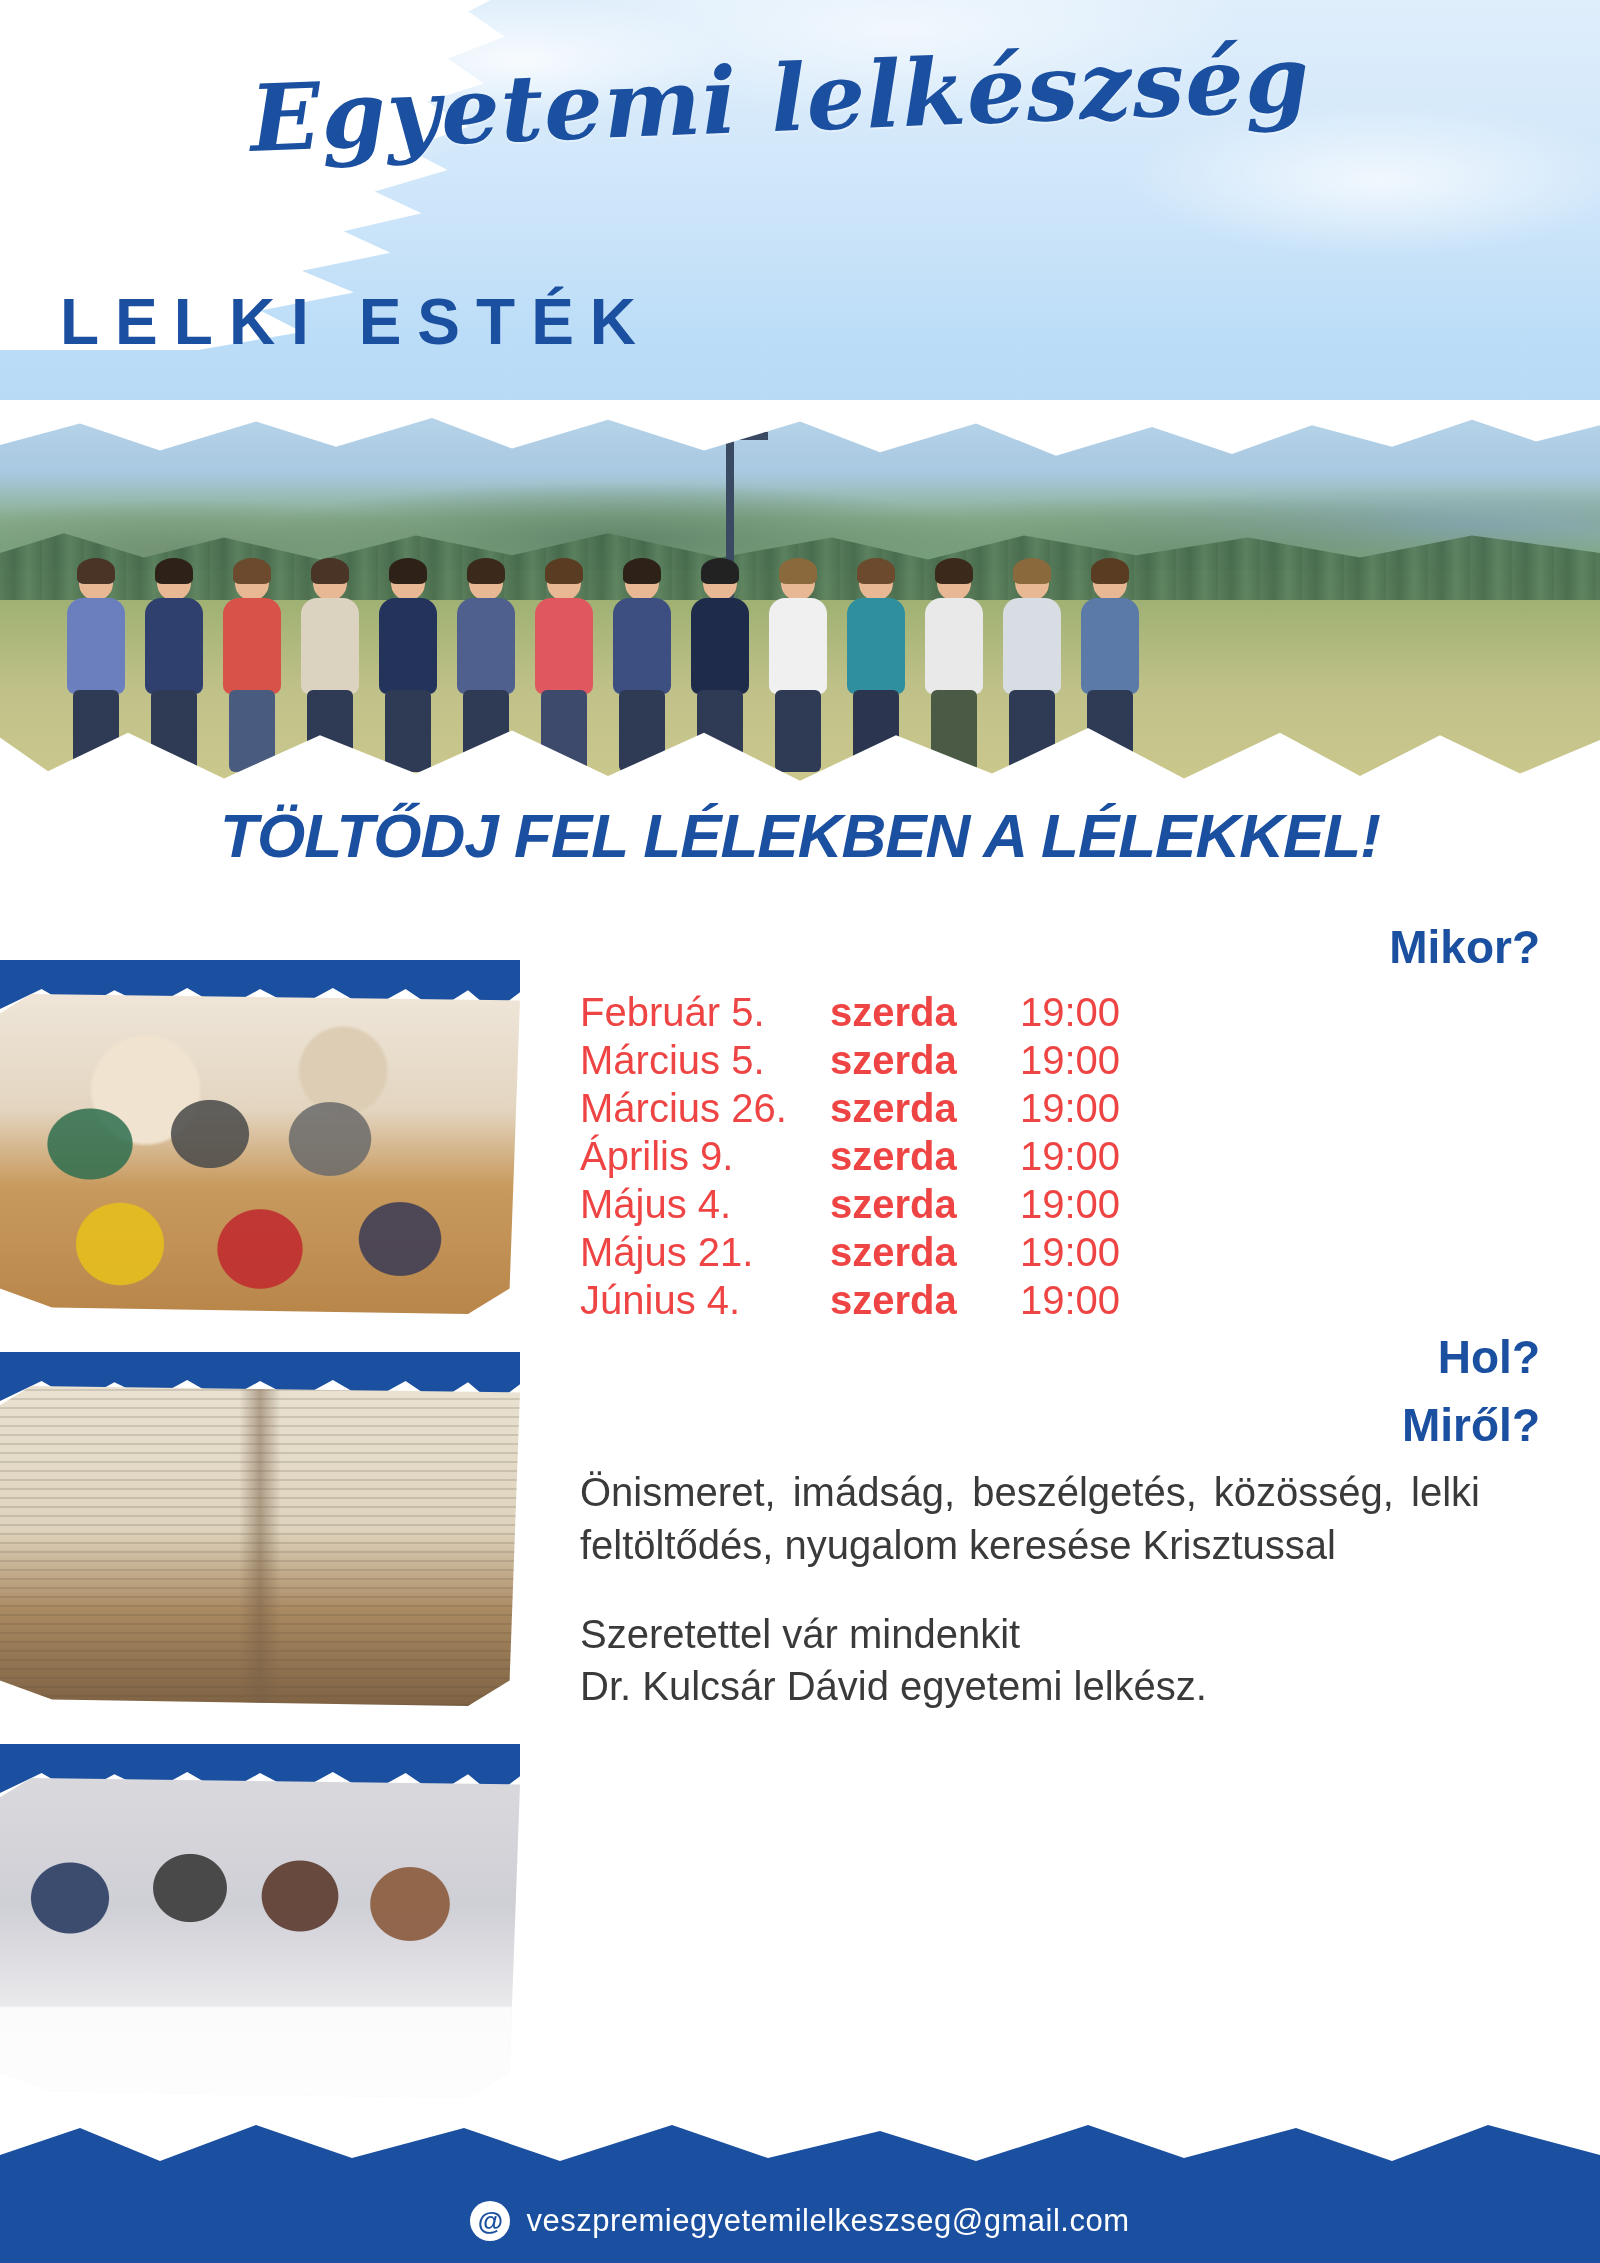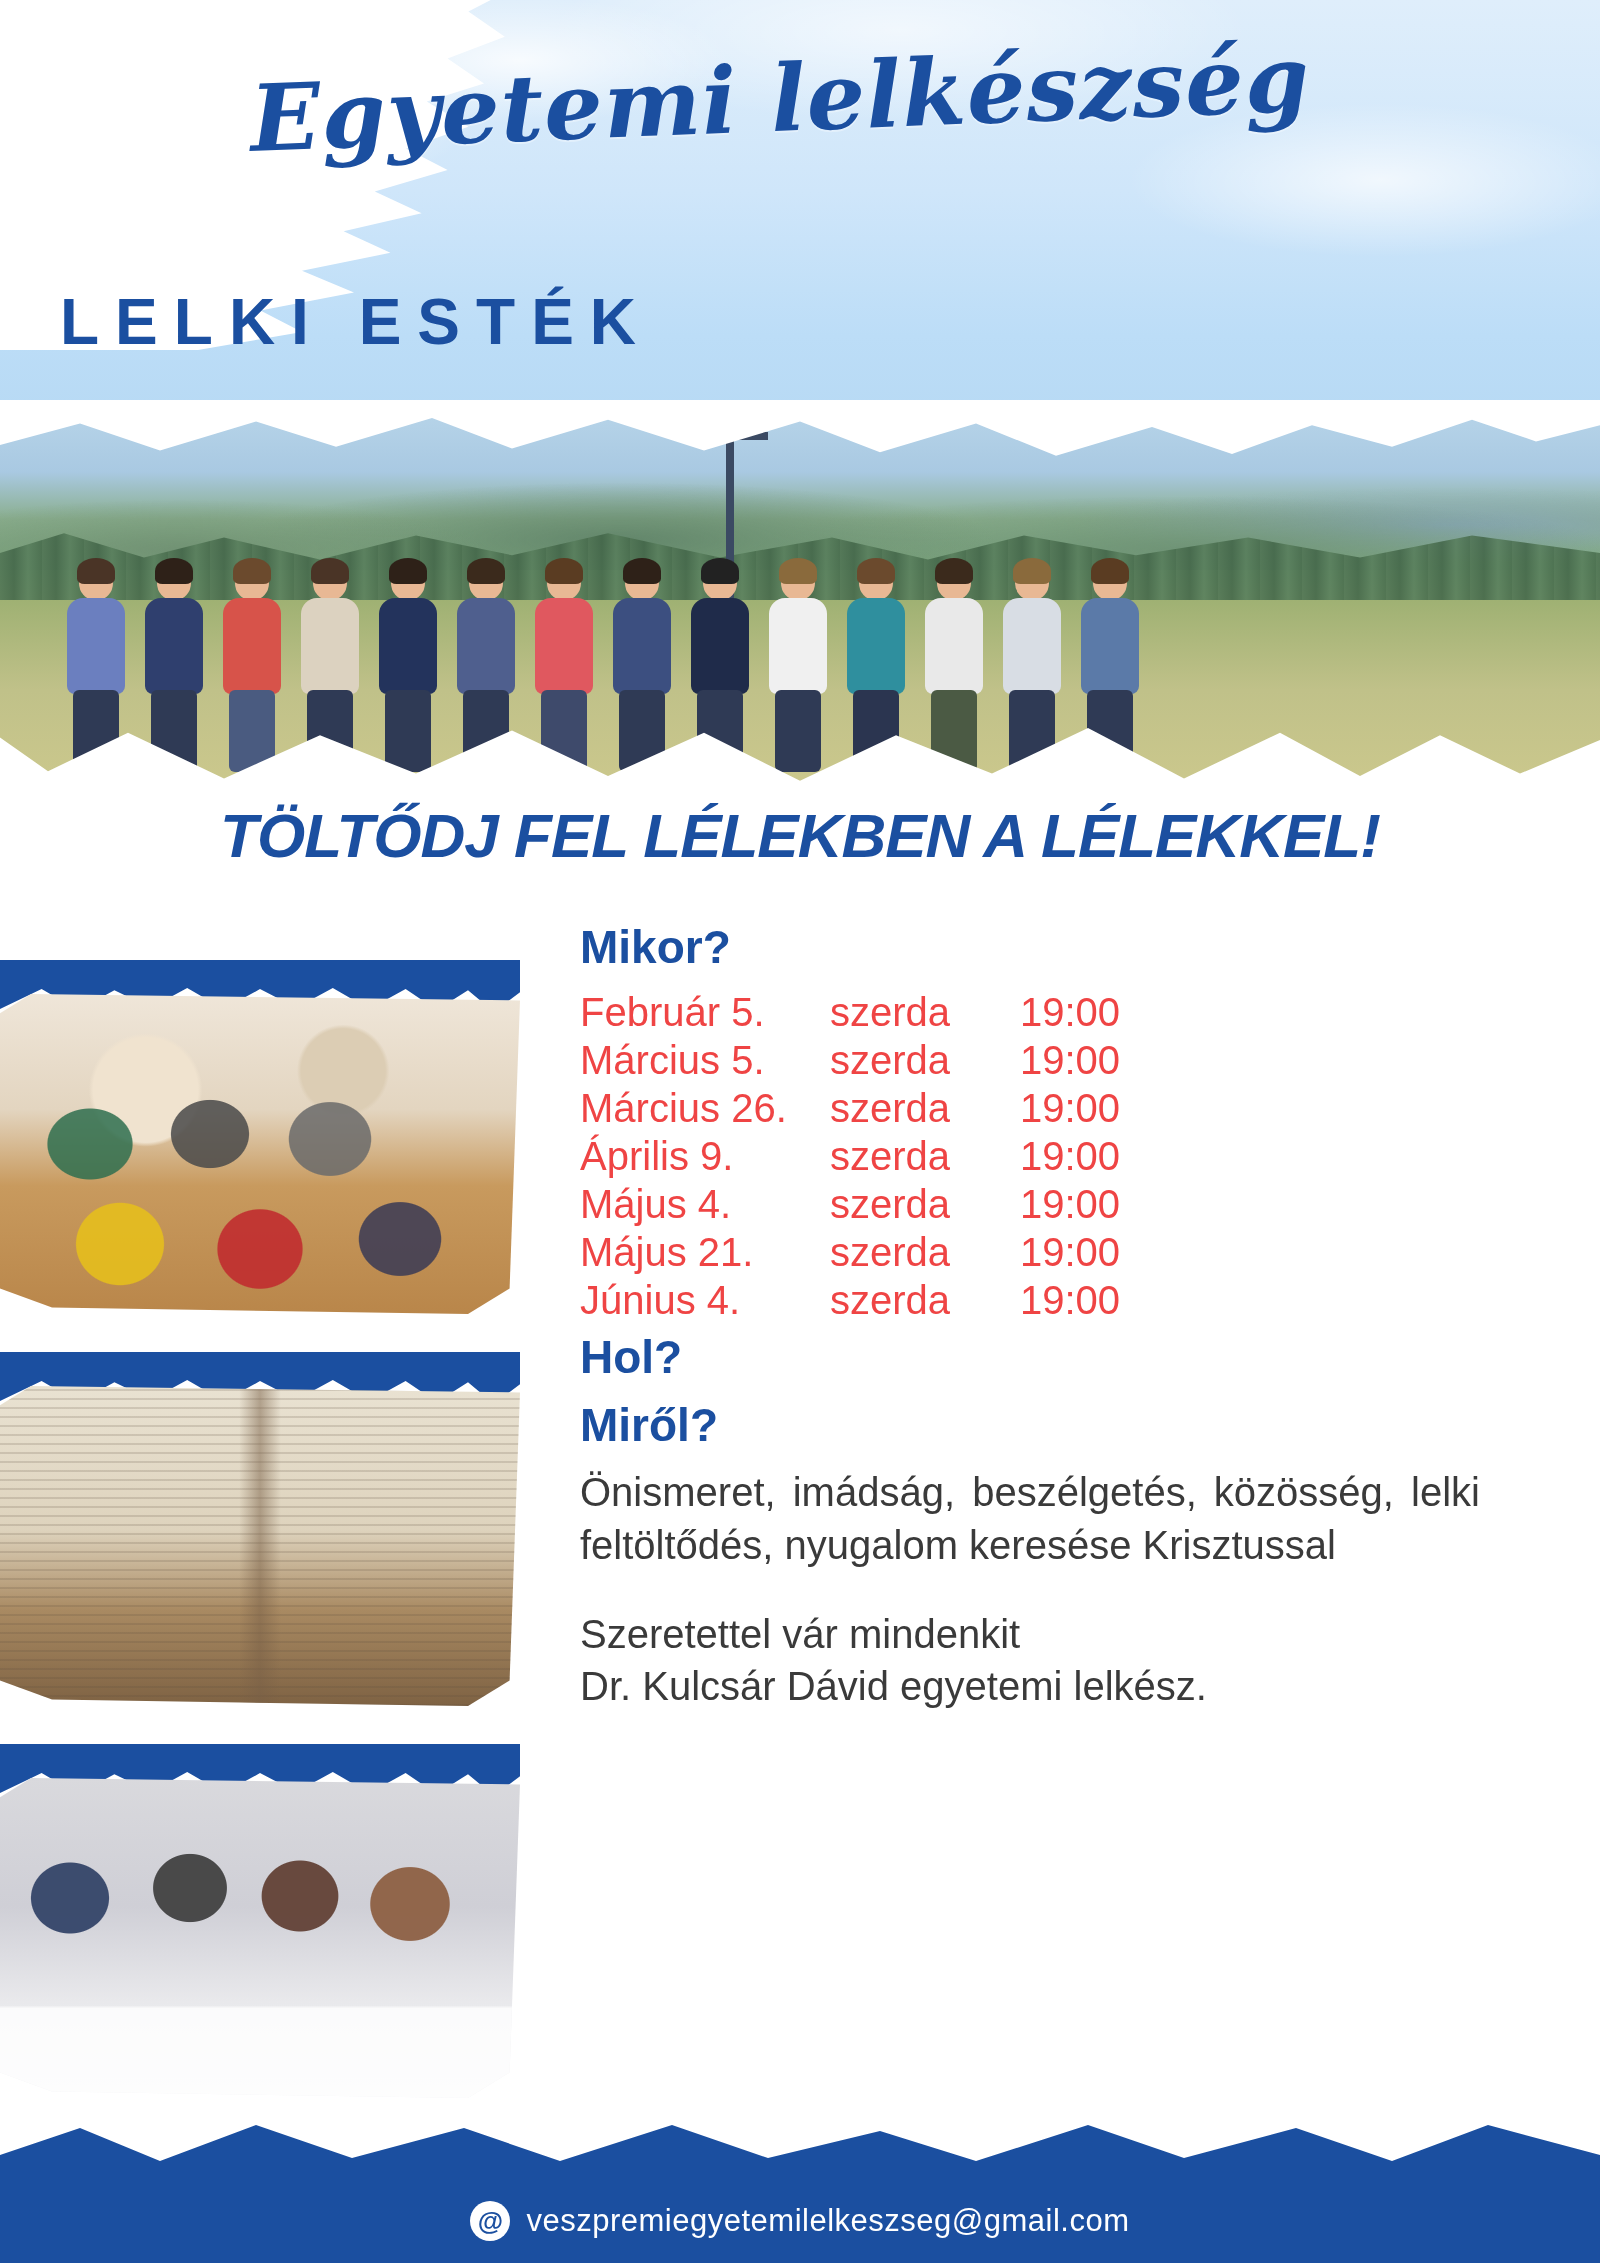--- a/index.html
+++ b/index.html
@@ -284,33 +284,34 @@
     left: 580px; top: 920px;
     width: 960px;
     color: #2b2b2b;
   }
   .q-head {
     font-family: "Liberation Sans", sans-serif;
     font-weight: 700;
     font-size: 46px;
     color: #1b4fa0;
     margin: 0 0 14px 0;
+    text-align: right;
   }
   .q-head.tight { margin-top: 0; }
   .schedule {
     margin: 0 0 6px 0;
   }
   .sched-row {
     display: flex;
     font-size: 40px;
     line-height: 1.20;
     color: #ef4444;
   }
   .sched-date { width: 250px; }
-  .sched-day  { width: 190px; }
+  .sched-day  { width: 190px; font-weight: bold; }
   .sched-time { width: 160px; }
   .place {
     font-size: 40px;
     color: #3a3a3a;
     margin: 6px 0 42px 0;
   }
   .topic {
     font-size: 40px;
     line-height: 1.32;
     color: #3a3a3a;

